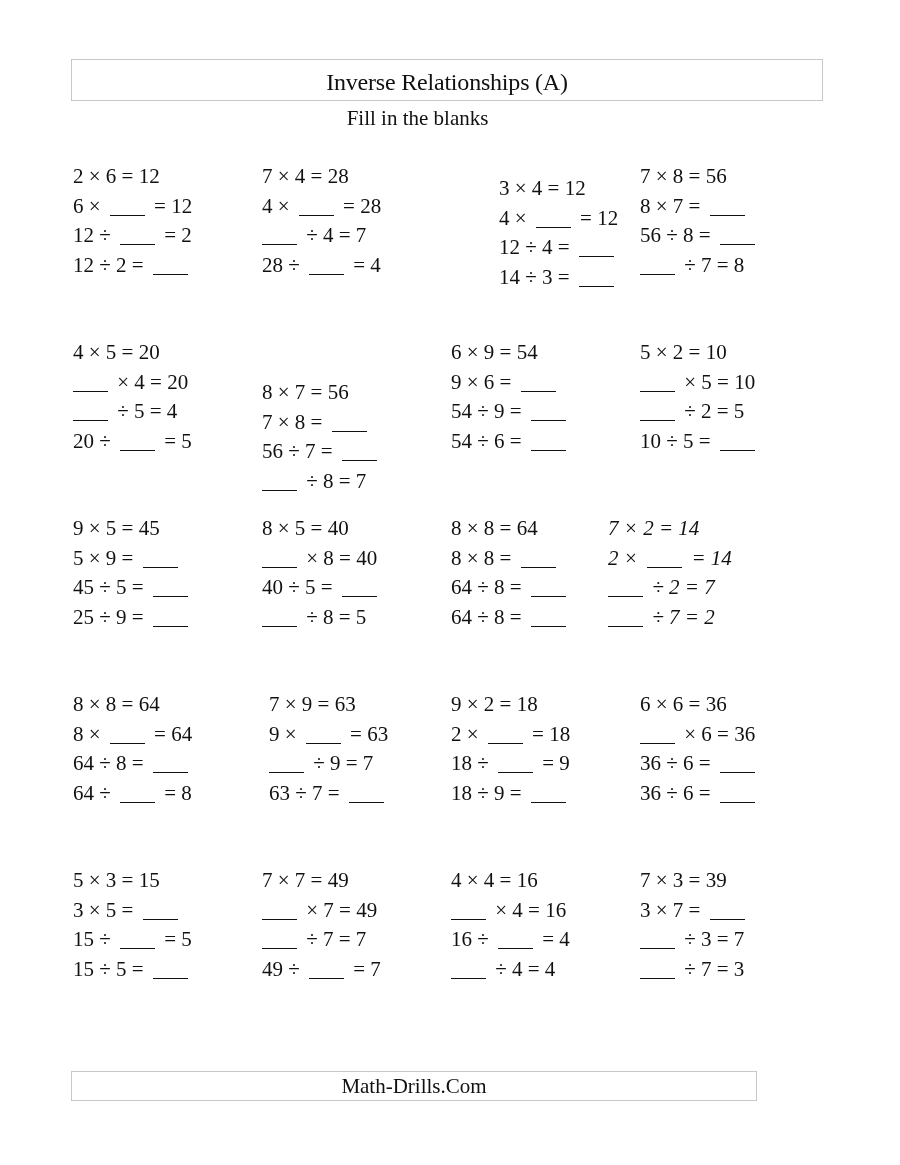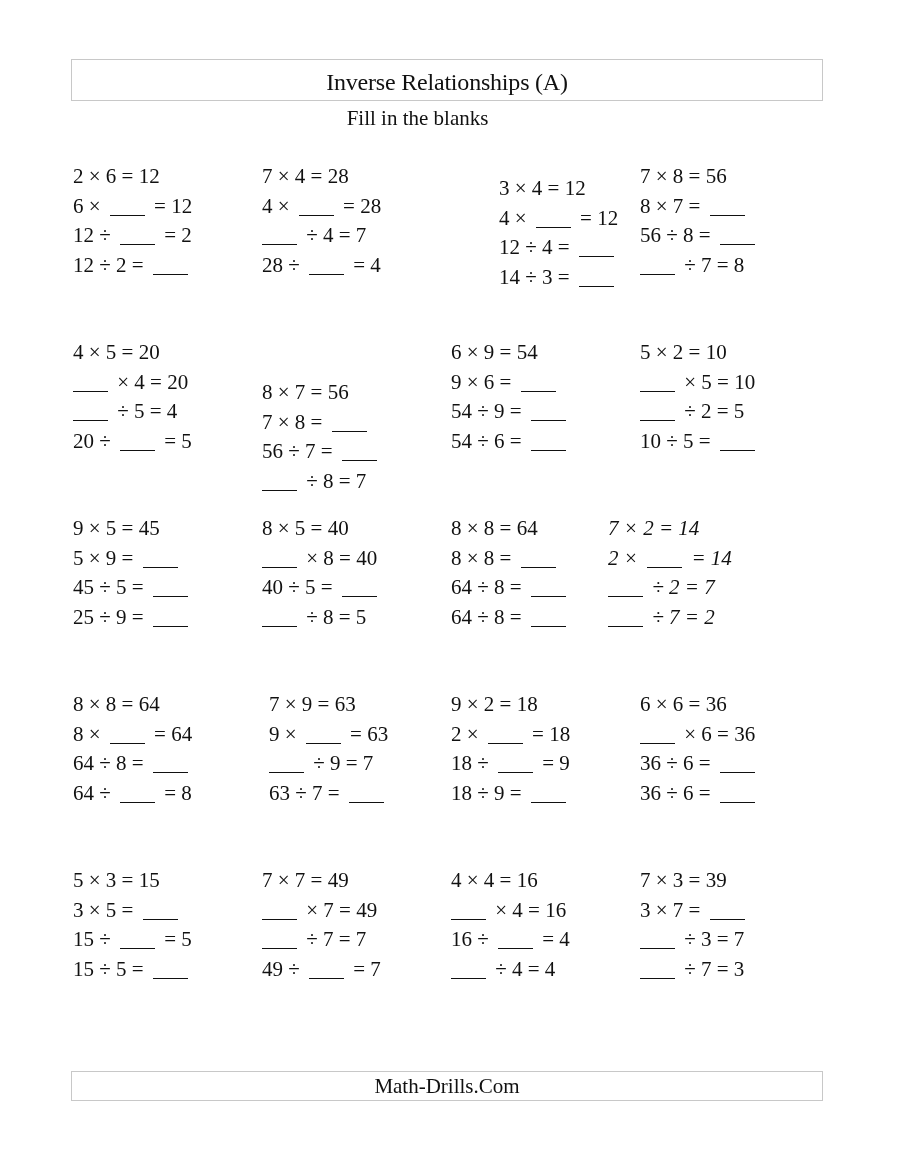--- a/index.html
+++ b/index.html
@@ -68,21 +68,21 @@
     .blank.lead {
       margin-left: 0;
     }
     .blank.trail {
       margin-right: 0;
     }
     .footer-box {
       position: absolute;
       left: 71px;
       top: 1071px;
-      width: 752px;
+      width: 686px;
       height: 30px;
       border: 1px solid #c8c8c8;
       box-sizing: border-box;
       display: flex;
       align-items: center;
       justify-content: center;
     }
     .footer-text {
       font-size: 21px;
       line-height: 1;

